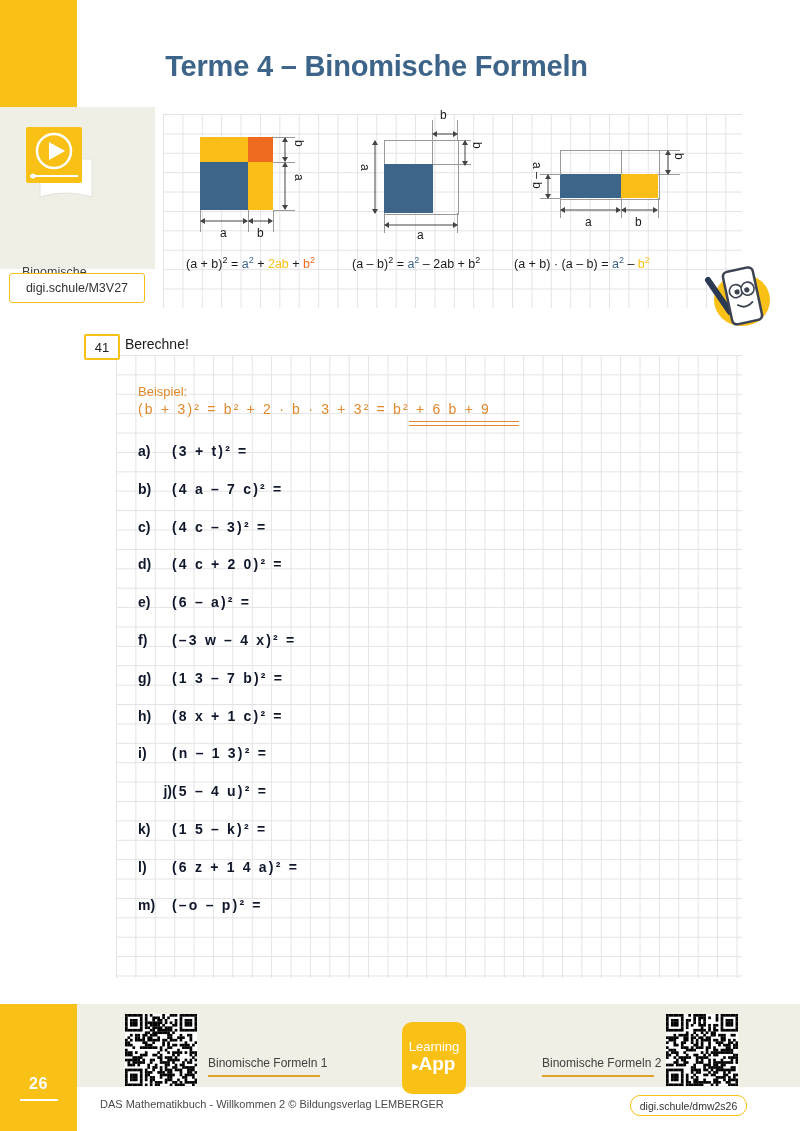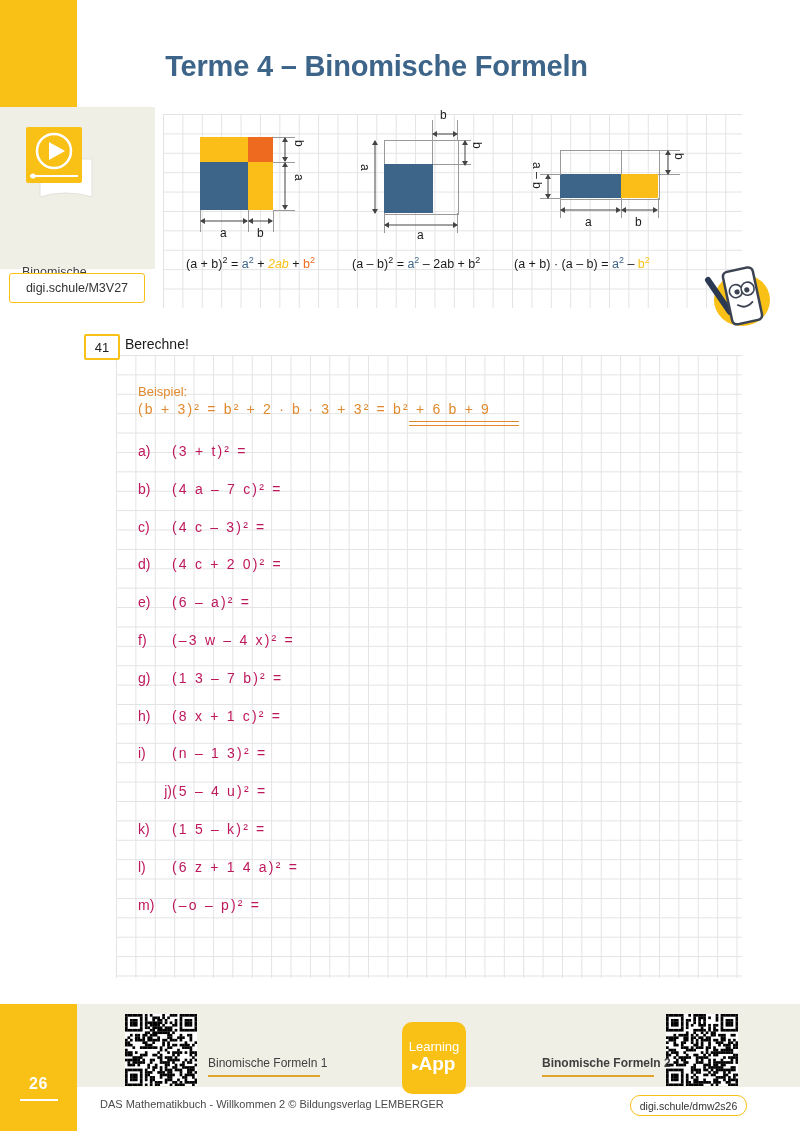--- a/index.html
+++ b/index.html
@@ -72,21 +72,21 @@
     display:flex;align-items:center;justify-content:center;
     font-size:13px;color:#222;
   }
   #ex-title{left:125px;top:336px;font-size:14px;color:#1a1a1a;}
 
   #beispiel-label{left:138px;top:384px;font-size:13px;color:#E0892E;}
   #beispiel-line{left:138px;top:401px;font-size:14px;color:#E0892E;white-space:nowrap;letter-spacing:2.2px;}
   #beispiel-underline{left:409px;top:421px;width:110px;height:0;
        border-top:1.3px solid #E0892E;border-bottom:1.3px solid #E0892E;height:3px;}
 
-  .item{position:absolute;font-size:14px;color:#be185d;white-space:nowrap;}
+  .item{position:absolute;font-size:14px;color:#0f172a;white-space:nowrap;font-weight:bold;}
   .item .ltr{display:inline-block;width:34px;}
   .item .expr{letter-spacing:2.2px;}
 
   
   #foot-band{left:77px;top:1004px;width:723px;height:83px;background:#EFEFE5;}
   #foot-rule{left:77px;top:1087px;width:723px;height:1px;background:#ffffff;}
 
   .qr{position:absolute;width:72px;height:72px;background:#ffffff;}
   #qr-left{left:125px;top:1014px;}
   #qr-right{left:666px;top:1014px;}
@@ -246,21 +246,21 @@
     <path d="M0 5 L5 2 L5 8 Z" fill="#444"></path>
       <path d="M61 5 L56 2 L56 8 Z" fill="#444"></path>
     <line x1="62" y1="5" x2="97" y2="5" stroke="#444" stroke-width="1"></line>
     <path d="M61 5 L66 2 L66 8 Z" fill="#444"></path>
       <path d="M98 5 L93 2 L93 8 Z" fill="#444"></path>
   </svg>
   <div class="lbl" style="left:55px;top:70px;">a</div>
   <div class="lbl" style="left:105px;top:70px;">b</div>
 </div>
 
-<div class="formula" id="formula1" style="left:186px;top:255px;"><span>(a + b)</span><sup>2</sup><span> = </span><span style="color: rgb(61, 100, 137);">a</span><sup style="color: rgb(61, 100, 137);">2</sup><span> + </span><span style="color: rgb(249, 192, 22); font-style: italic;">2ab</span><span> + </span><span style="color: rgb(238, 106, 30);">b</span><sup style="color: rgb(238, 106, 30);">2</sup></div>
+<div class="formula" id="formula1" style="left:186px;top:255px;"><span>(a + b)</span><sup>2</sup><span> = </span><span style="color: rgb(61, 100, 137);">a</span><sup style="color: rgb(61, 100, 137);">2</sup><span> + </span><span style="color: rgb(249, 192, 22);">2ab</span><span> + </span><span style="color: rgb(238, 106, 30);">b</span><sup style="color: rgb(238, 106, 30);">2</sup></div>
 <div class="formula" id="formula2" style="left:352px;top:255px;"><span>(a – b)</span><sup>2</sup><span> = </span><span style="color: rgb(61, 100, 137);">a</span><sup style="color: rgb(61, 100, 137);">2</sup><span> – 2ab + b</span><sup>2</sup></div>
 <div class="formula" id="formula3" style="left:514px;top:255px;text-align:right;"><span>(a + b) · (a – b) = </span><span style="color: rgb(61, 100, 137);">a</span><sup style="color: rgb(61, 100, 137);">2</sup><span> – </span><span style="color: rgb(249, 192, 22);">b</span><sup style="color: rgb(249, 192, 22);">2</sup></div>
 
 <div class="abs" id="mascot">
   <svg width="78" height="70" viewBox="0 0 78 70">
     <ellipse cx="42" cy="38" rx="28" ry="26" fill="#F9C016"></ellipse>
     <path d="M8 18 L30 50" stroke="#2b3a52" stroke-width="6" stroke-linecap="round"></path>
     <g transform="rotate(-12 42 34)">
       <rect x="26" y="6" width="33" height="56" rx="6" fill="#3c4352"></rect>
       <rect x="28.5" y="8.5" width="28" height="51" rx="4" fill="#ffffff"></rect>
@@ -1158,21 +1158,21 @@
       <rect x="49.66" y="69.52" width="2.68" height="2.68" fill="#000"></rect>
       <rect x="62.07" y="69.52" width="2.68" height="2.68" fill="#000"></rect>
       <rect x="64.55" y="69.52" width="2.68" height="2.68" fill="#000"></rect>
       <rect x="67.03" y="69.52" width="2.68" height="2.68" fill="#000"></rect>
       <rect x="69.52" y="69.52" width="2.68" height="2.68" fill="#000"></rect>
     </svg></div>
 
 <div class="qrlabel" style="left:208px;top:1056px;">Binomische Formeln 1</div>
 <div class="qrunder" style="left:208px;top:1075px;width:112px;"></div>
 
-<div class="qrlabel" style="left:542px;top:1056px;font-weight:bold;">Binomische Formeln 2</div>
+<div class="qrlabel" style="left:542px;top:1056px;">Binomische Formeln 2</div>
 <div class="qrunder" style="left:542px;top:1075px;width:112px;"></div>
 
 <div class="abs" id="la-logo">
   <div class="l1">Learning</div>
   <div class="l2">
     <span style="font-size:12px;">▸</span><span>App</span>
   </div>
 </div>
 
 <div class="abs" id="copyright">DAS Mathematikbuch - Willkommen 2 © Bildungsverlag LEMBERGER</div>

